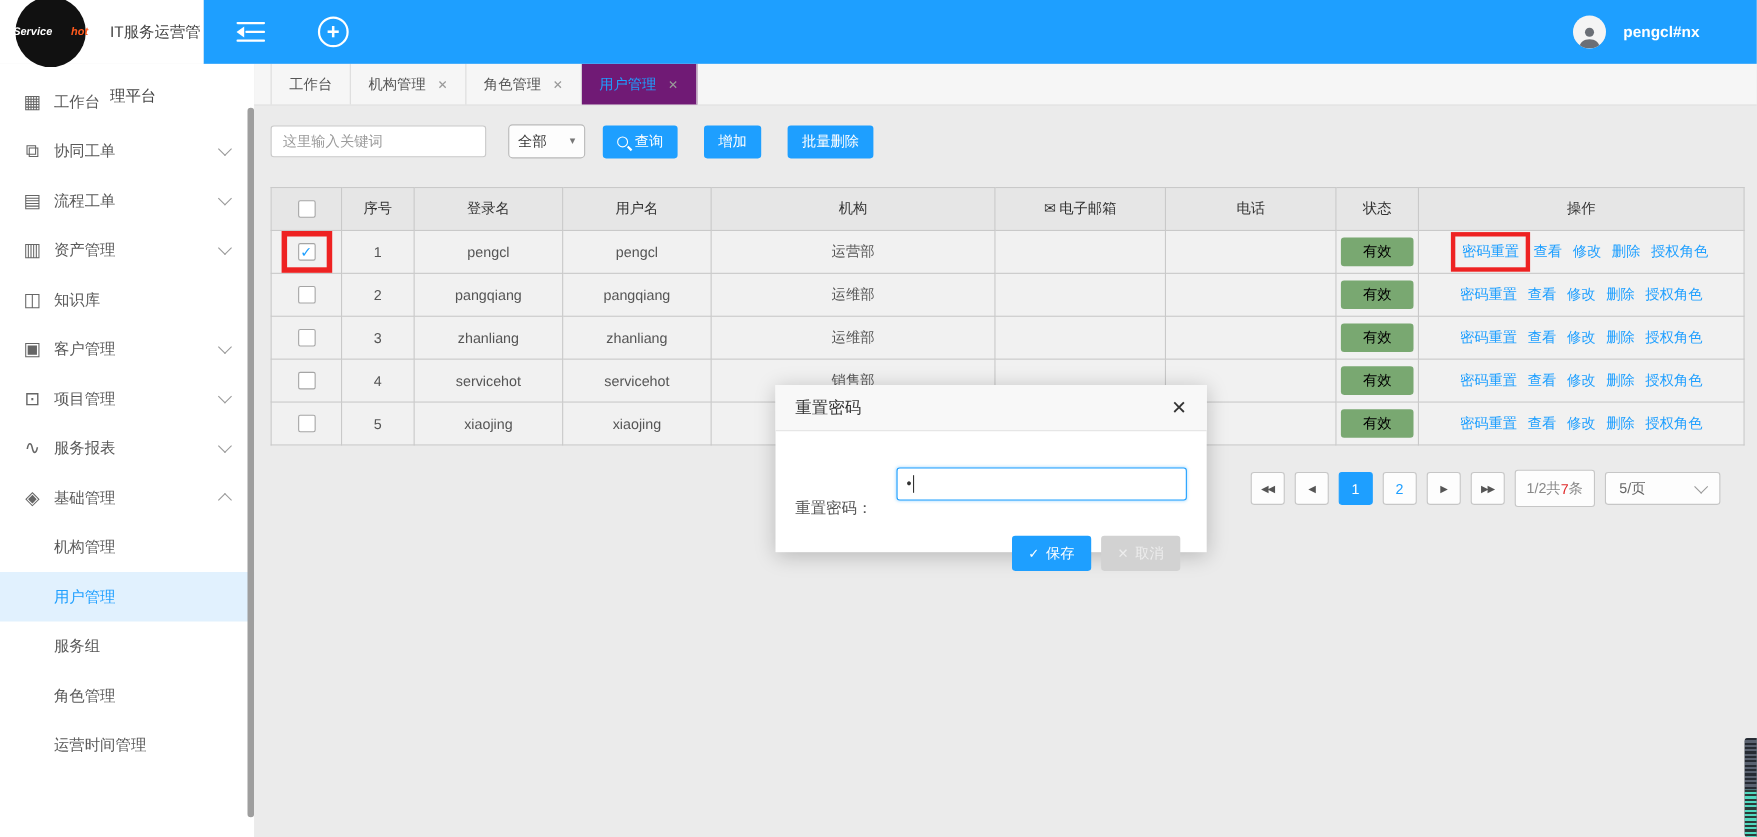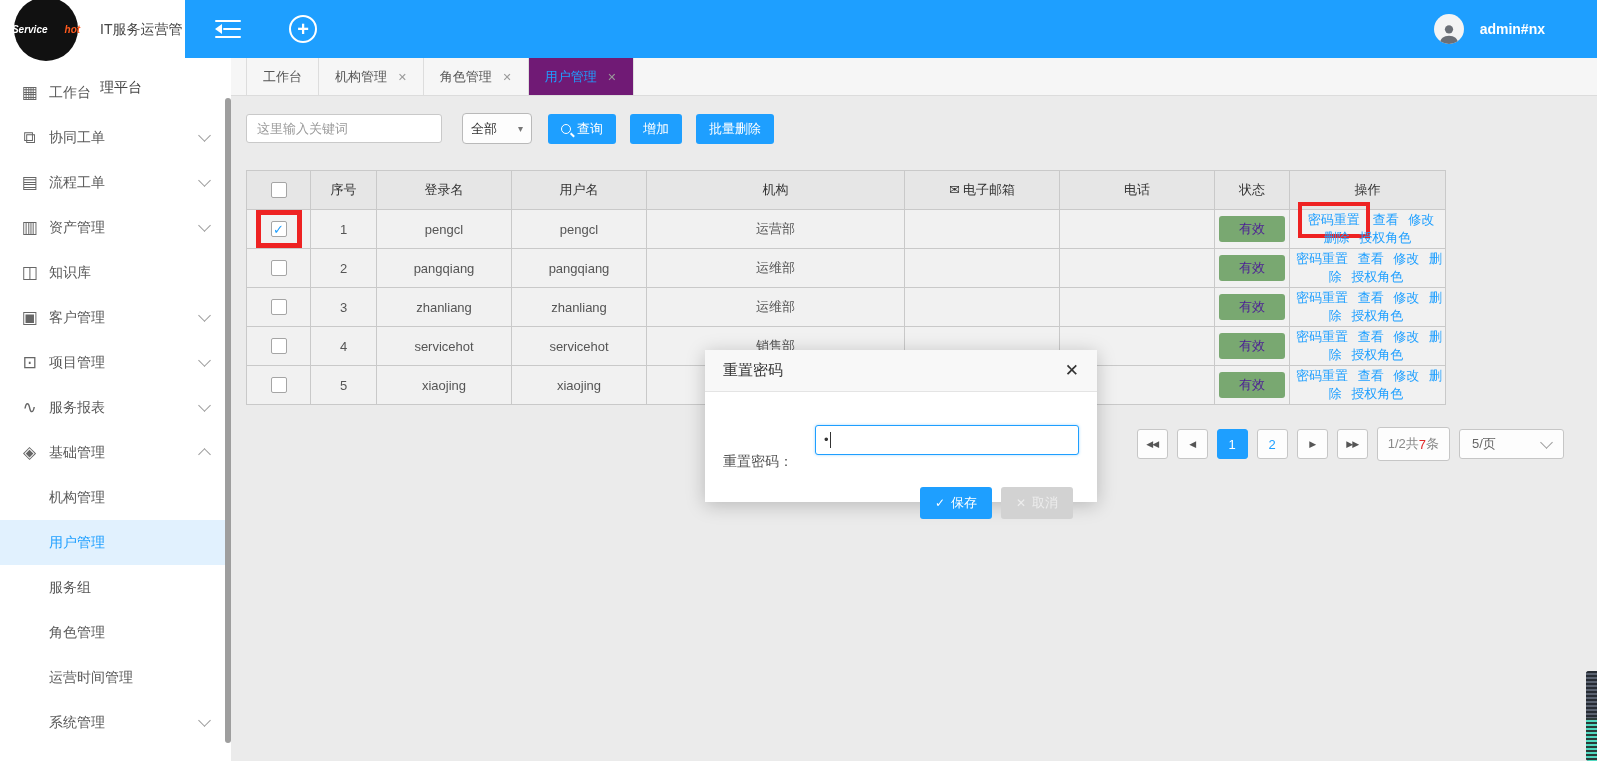--- a/index.html
+++ b/index.html
@@ -53,37 +53,37 @@
   .tab.active { background:#701a75; color:#1e9fff; }
 
   .toolbar { display:flex; align-items:center; margin:17px 0 0 15px; }
   .search-input { width:196px; height:29px; border:1px solid #c9c9c9; border-radius:3px; background:#fff;
     padding:0 10px; font-size:13px; color:#333; font-family:inherit; }
   .search-input::placeholder { color:#9b9b9b; }
   .filter-select { width:70px; height:31px; border:1px solid #b9b9b9; border-radius:4px; background:#fdfdfd;
     margin-left:20px; display:flex; align-items:center; padding:0 8px; font-size:13px; color:#333; cursor:pointer; }
   .filter-select .caret { margin-left:auto; color:#777; font-size:10px; }
   .btn { height:30px; border:none; border-radius:3px; background:#1e9fff; color:#fff; font-size:13px;
-    padding:0 13px; margin-left:14px; cursor:pointer; display:flex; align-items:center; font-family:inherit; }
+    padding:0 13px; margin-left:24px; cursor:pointer; display:flex; align-items:center; font-family:inherit; }
   .btn.query { margin-left:16px; }
   .mag { width:10px; height:10px; border:1.7px solid #fff; border-radius:50%; position:relative; margin-right:6px; }
   .mag::after { content:""; position:absolute; width:5px; height:1.7px; background:#fff;
     transform:rotate(45deg); left:8px; top:9px; }
 
   
-  .grid { margin:26px 0 0 15px; width:1200px; border-collapse:collapse; background:#f1f1f1; font-size:13px; }
+  .grid { margin:26px 0 0 15px; width:1340px; border-collapse:collapse; background:#f1f1f1; font-size:13px; }
   .grid th, .grid td { border:1px solid #c9c9c9; text-align:center; height:39px; color:#444; font-weight:normal; }
   .grid thead th { background:#e6e6e6; color:#333; }
   .grid td { color:#555; }
   .cb { width:16px; height:16px; border:1px solid #a5a5a5; background:#fff; border-radius:2px;
     display:inline-flex; align-items:center; justify-content:center; vertical-align:middle; cursor:pointer;
     font-size:13px; color:#1e9fff; font-weight:bold; line-height:1; }
   .anno { display:inline-block; border:5px solid #ee2222; padding:6px 10px; line-height:0; }
   .anno-link { display:inline-block; border:4px solid #ee2222; padding:5px 3px; margin:-9px 0; }
-  .badge { display:inline-block; background:#79a871; color:#4c1d95; border-radius:3px; padding:4px 20px; font-size:13px; }
+  .badge { display:inline-block; background:#79a871; color:#000000; border-radius:3px; padding:4px 20px; font-size:13px; }
   .actions a { color:#1e9fff; text-decoration:none; margin:0 3px; cursor:pointer; }
   .env { margin-right:3px; }
 
   
   .pager { width:1340px; margin:22px 0 0 15px; display:flex; justify-content:flex-end; align-items:center; padding-right:22px; }
   .pg { min-width:31px; height:30px; border:1px solid #c6c6c6; background:#fdfdfd; border-radius:3px;
     margin-left:9px; display:flex; align-items:center; justify-content:center;
     font-size:13px; color:#666; cursor:pointer; padding:0 6px; }
   .pg.arrow { color:#555; font-size:9px; letter-spacing:-1px; }
   .pg.num { color:#1e9fff; }
@@ -138,21 +138,21 @@
     <div class="plus-circle">
       <span>+</span>
     </div>
     <div class="user-zone">
       <div class="avatar">
         <svg width="22" height="22" viewBox="0 0 24 24">
           <circle cx="12" cy="8" r="4.5" fill="#6b6f76"></circle>
           <path d="M2 24c0-6 4.5-9 10-9s10 3 10 9z" fill="#6b6f76"></path>
         </svg>
       </div>
-      <div class="username">admin#nx</div>
+      <div class="username">pengcl#nx</div>
     </div>
   </div>
 </div>
 
 <div class="sidebar">
   <div class="side-item">
     <span class="mi">▦</span>
     <span class="lbl">工作台</span>
   </div>
   <div class="side-item">
@@ -201,24 +201,20 @@
     <span class="lbl">用户管理</span>
   </div>
   <div class="side-item side-sub">
     <span class="lbl">服务组</span>
   </div>
   <div class="side-item side-sub">
     <span class="lbl">角色管理</span>
   </div>
   <div class="side-item side-sub">
     <span class="lbl">运营时间管理</span>
-  </div>
-  <div class="side-item side-sub">
-    <span class="lbl">系统管理</span>
-    <span class="chev"></span>
   </div>
   <div class="side-scrollthumb"></div>
 </div>
 
 <div class="main">
 
   <div class="tabbar">
     <div class="tab">
       <span>工作台</span>
     </div>

